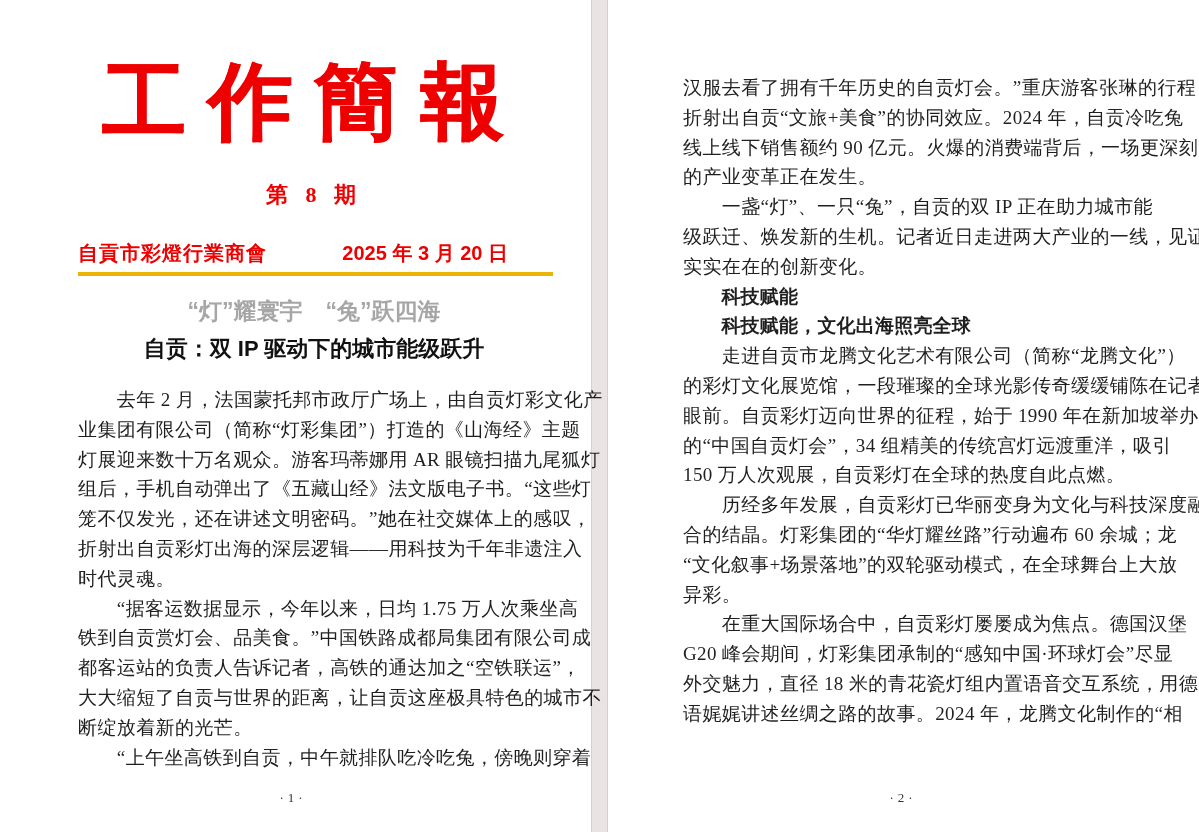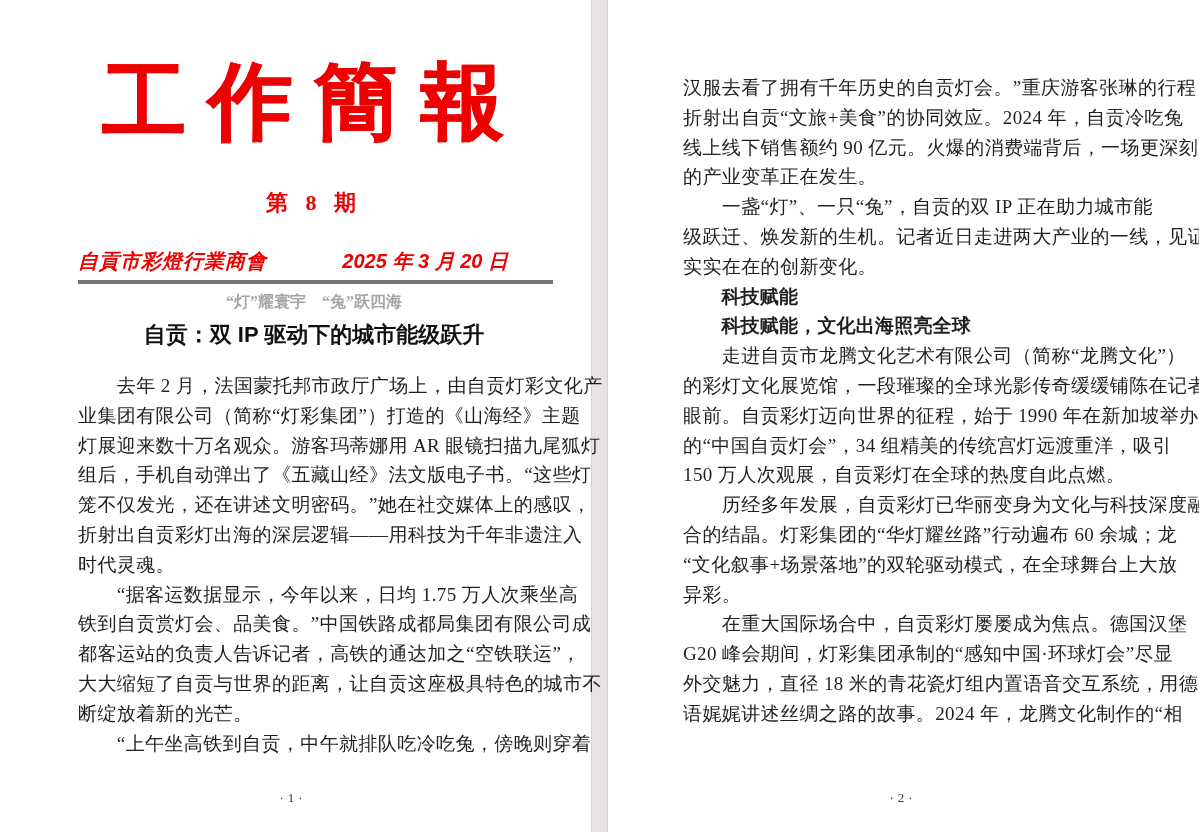--- a/index.html
+++ b/index.html
@@ -12,29 +12,29 @@
           border-left:1px solid #d9cfcf;border-right:1px solid #d9cfcf;box-sizing:border-box;}
   .page-right{flex:1;}
   .col{position:relative;box-sizing:border-box;}
   .col-left{margin-left:78px;width:472px;}
   .col-right{margin-left:75px;width:480px;}
 
   .masthead{margin-top:52px;text-align:center;color:#ee0000;
             font-size:84px;line-height:100px;font-weight:bold;letter-spacing:22px;
             font-family:"Liberation Serif","DejaVu Serif",serif;
             text-shadow:1px 0 0 #ee0000,0 1px 0 #ee0000;}
-  .issue{margin-top:36px;text-align:center;color:#ee0000;
+  .issue{margin-top:28px;text-align:center;color:#ee0000;
          font-size:22px;font-weight:bold;letter-spacing:6px;}
   .band{margin-top:30px;display:flex;justify-content:space-between;align-items:flex-end;
-        border-bottom:4px solid #737373;padding-bottom:5px;width:475px;font-style:italic;}
+        border-bottom:4px solid #eab308;padding-bottom:5px;width:475px;}
   .org{color:#ee0000;font-weight:bold;font-size:20px;letter-spacing:1px;}
   .date{color:#ee0000;font-weight:bold;font-size:20px;margin-right:45px;
         font-family:"Liberation Sans","DejaVu Sans",sans-serif;}
-  .subtitle{margin-top:8px;text-align:center;color:#a6a6a6;font-weight:bold;
-            font-size:16px;font-family:Liberation Serif, serif;}
+  .subtitle{margin-top:20px;text-align:center;color:#a6a6a6;font-weight:bold;
+            font-size:23px;font-family:Liberation Sans, sans-serif;}
   .article-title{margin-top:7px;text-align:center;color:#111;font-weight:bold;
                  font-size:22px;font-family:"Liberation Sans","DejaVu Sans",sans-serif;}
 
   .body-block{font-size:19px;}
   .body-left{margin-top:21px;}
   .body-right{margin-top:73px;}
   .line{height:29.8px;line-height:29.8px;white-space:pre;overflow:visible;
         font-family:"Liberation Serif","DejaVu Serif",serif;letter-spacing:0.4px;}
   .line.bold{font-weight:bold;font-family:"Liberation Sans","DejaVu Sans",sans-serif;letter-spacing:0.2px;}
 

